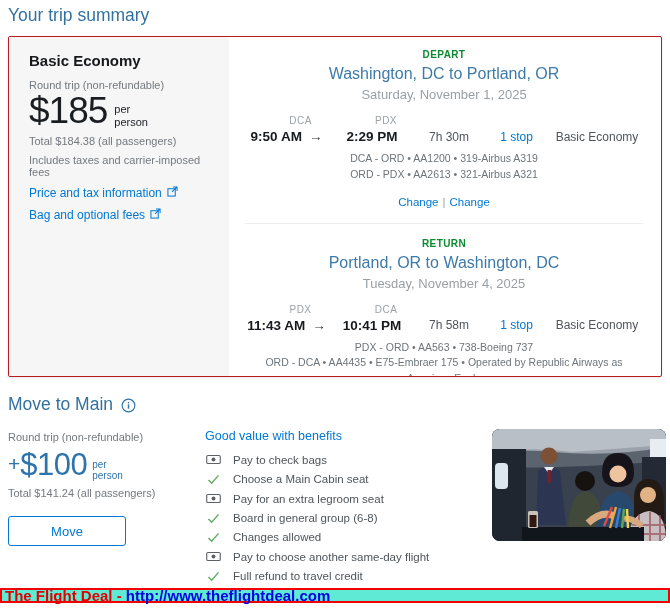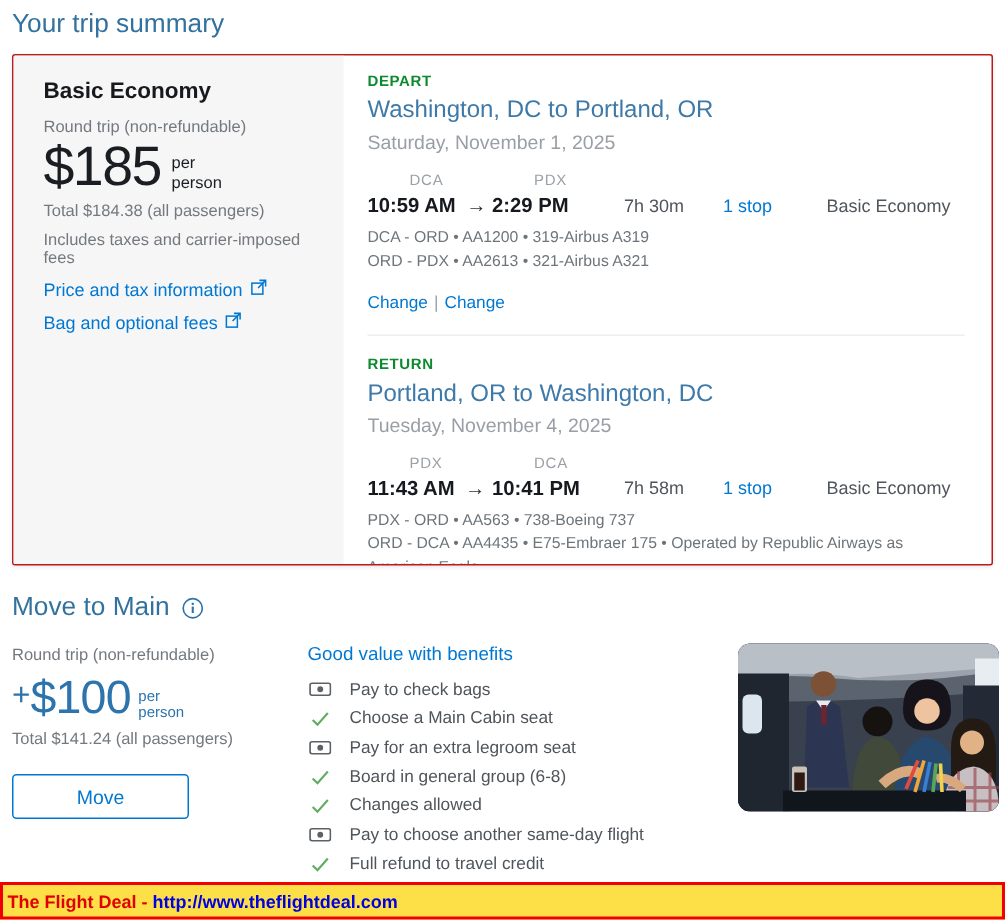--- a/index.html
+++ b/index.html
@@ -44,21 +44,21 @@
   .fare-price-row { display: flex; align-items: flex-end; }
   .fare-price { font-size: 37px; line-height: 0.95; color: #1a1d21; letter-spacing: -1px; }
   .per-person { font-size: 11px; line-height: 1.15; color: #1a1d21; margin: 12px 0 0 7px; }
   .fare-total, .fare-includes { font-size: 11px; color: #73797e; margin-top: 7px; }
   .fare-link {
     display: flex; align-items: center; gap: 5px;
     font-size: 12px; color: #0078d2; margin-top: 8px; cursor: pointer;
   }
 
   
-  .slices { flex: 1; padding: 12px 18px 10px 16px; }
+  .slices { flex: 1; padding: 12px 18px 10px 16px; text-align: center; }
   .direction-label {
     font-size: 10px; font-weight: bold; letter-spacing: .4px; color: #0c8a2f;
   }
   .route-title { font-size: 16px; font-weight: 400; color: #3e7aa9; margin-top: 5px; }
   .slice-date { font-size: 13px; color: #999fa5; margin-top: 4px; }
 
   .flight-grid {
     display: grid;
     grid-template-columns: 83px 88px 66px 69px 1fr;
     margin-top: 13px;
@@ -120,27 +120,27 @@
     width: 174px; height: 112px;
     border-radius: 8px; overflow: hidden;
     background: #39414e;
   }
   .cabin-photo svg { display: block; width: 100%; height: 100%; }
 
   
   .footer-banner {
     position: absolute;
     left: 0; right: 0; top: 588px;
-    height: 25px;
+    height: 15px;
     border: 2px solid #f20000;
-    background: #fde047;
+    background: #5eead4;
     display: flex; align-items: center;
     padding-left: 3px;
     font-weight: bold;
-    font-size: 12px;
+    font-size: 15px;
     white-space: pre;
   }
   .footer-brand { color: #e00000; }
   .footer-url { color: #0000e0; text-decoration: none; cursor: pointer; text-align: right; }
 </style>
 </head>
 <body>
 
 <h1 class="page-title">Your trip summary</h1>
 
@@ -181,21 +181,21 @@
   <div class="slices">
 
     <div class="slice">
       <div class="direction-label">DEPART</div>
       <div class="route-title">Washington, DC to Portland, OR</div>
       <div class="slice-date">Saturday, November 1, 2025</div>
       <div class="flight-grid">
         <div class="airport-code" style="grid-area:1/1">DCA</div>
         <div class="airport-code" style="grid-area:1/2">PDX</div>
         <div class="flight-time" style="grid-area:2/1">
-          <span>10:59 AM</span><span class="arrow">→</span>
+          <span>9:50 AM</span><span class="arrow">→</span>
         </div>
         <div class="flight-time" style="grid-area:2/2">2:29 PM</div>
         <div class="flight-meta" style="grid-area:2/3">7h 30m</div>
         <div class="flight-stops" style="grid-area:2/4">1 stop</div>
         <div class="flight-meta" style="grid-area:2/5">Basic Economy</div>
       </div>
       <div class="segments">
         <div class="segment-line">DCA - ORD • AA1200 • 319-Airbus A319</div>
         <div class="segment-line">ORD - PDX • AA2613 • 321-Airbus A321</div>
       </div>

